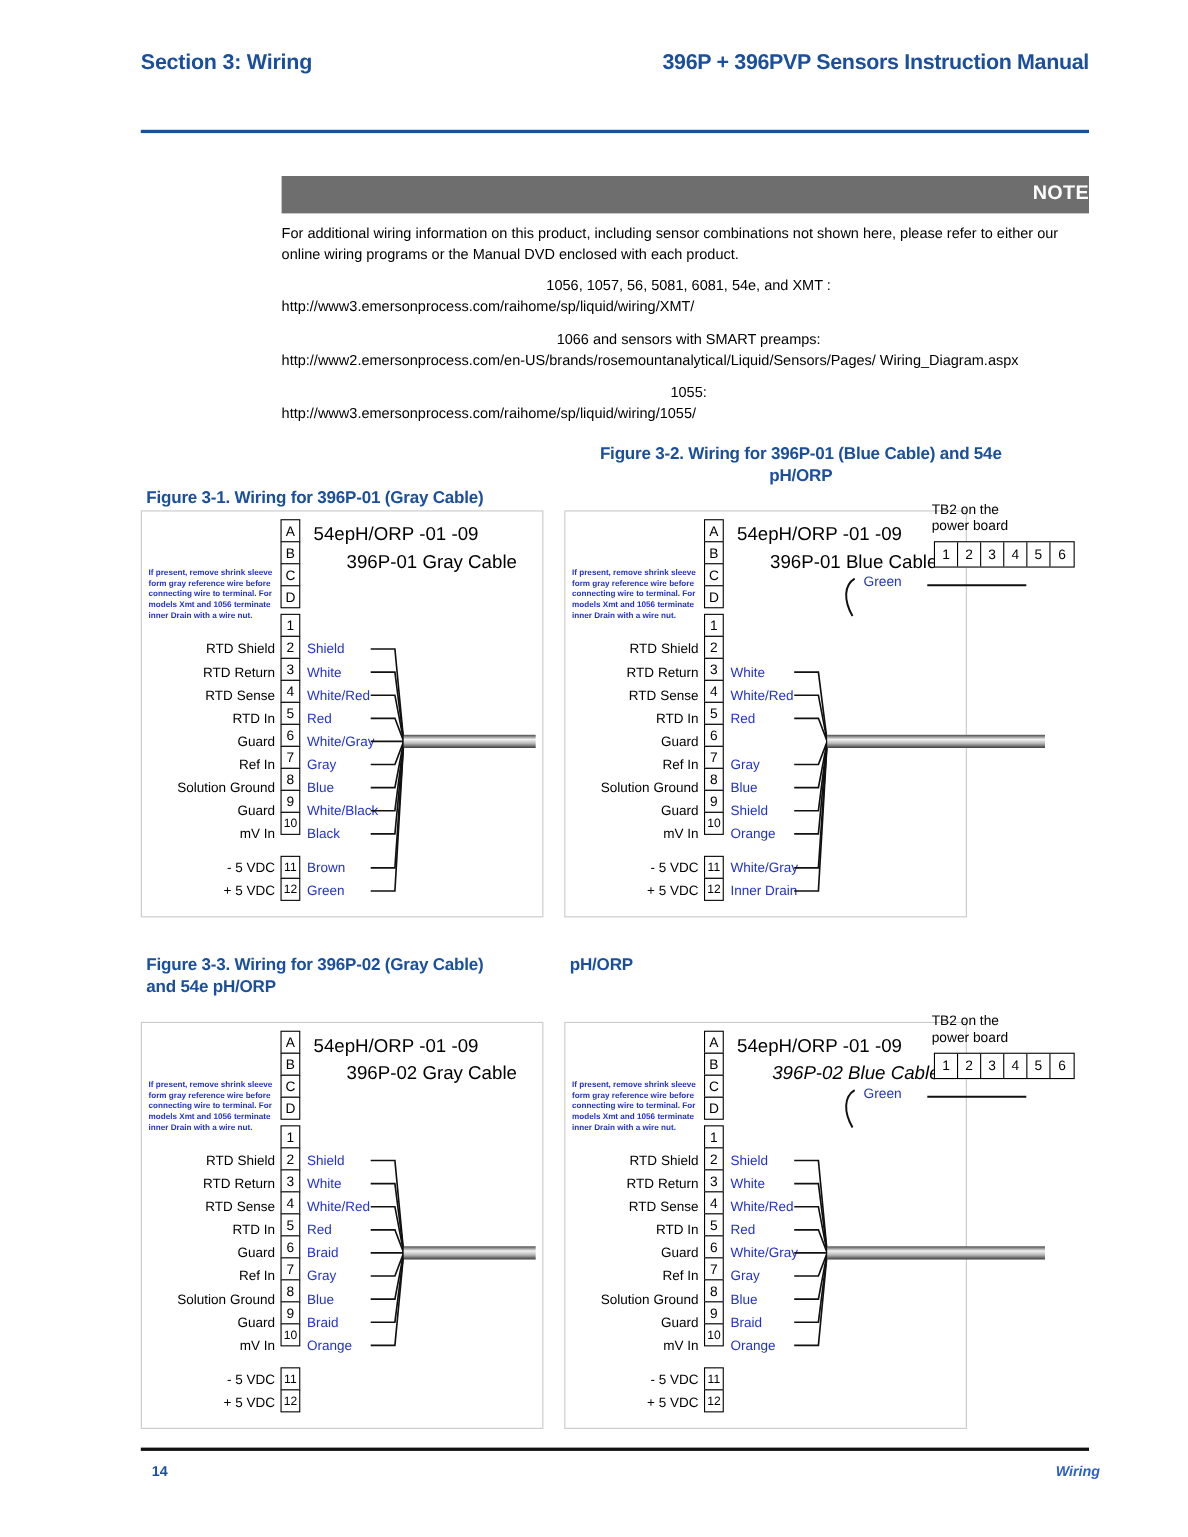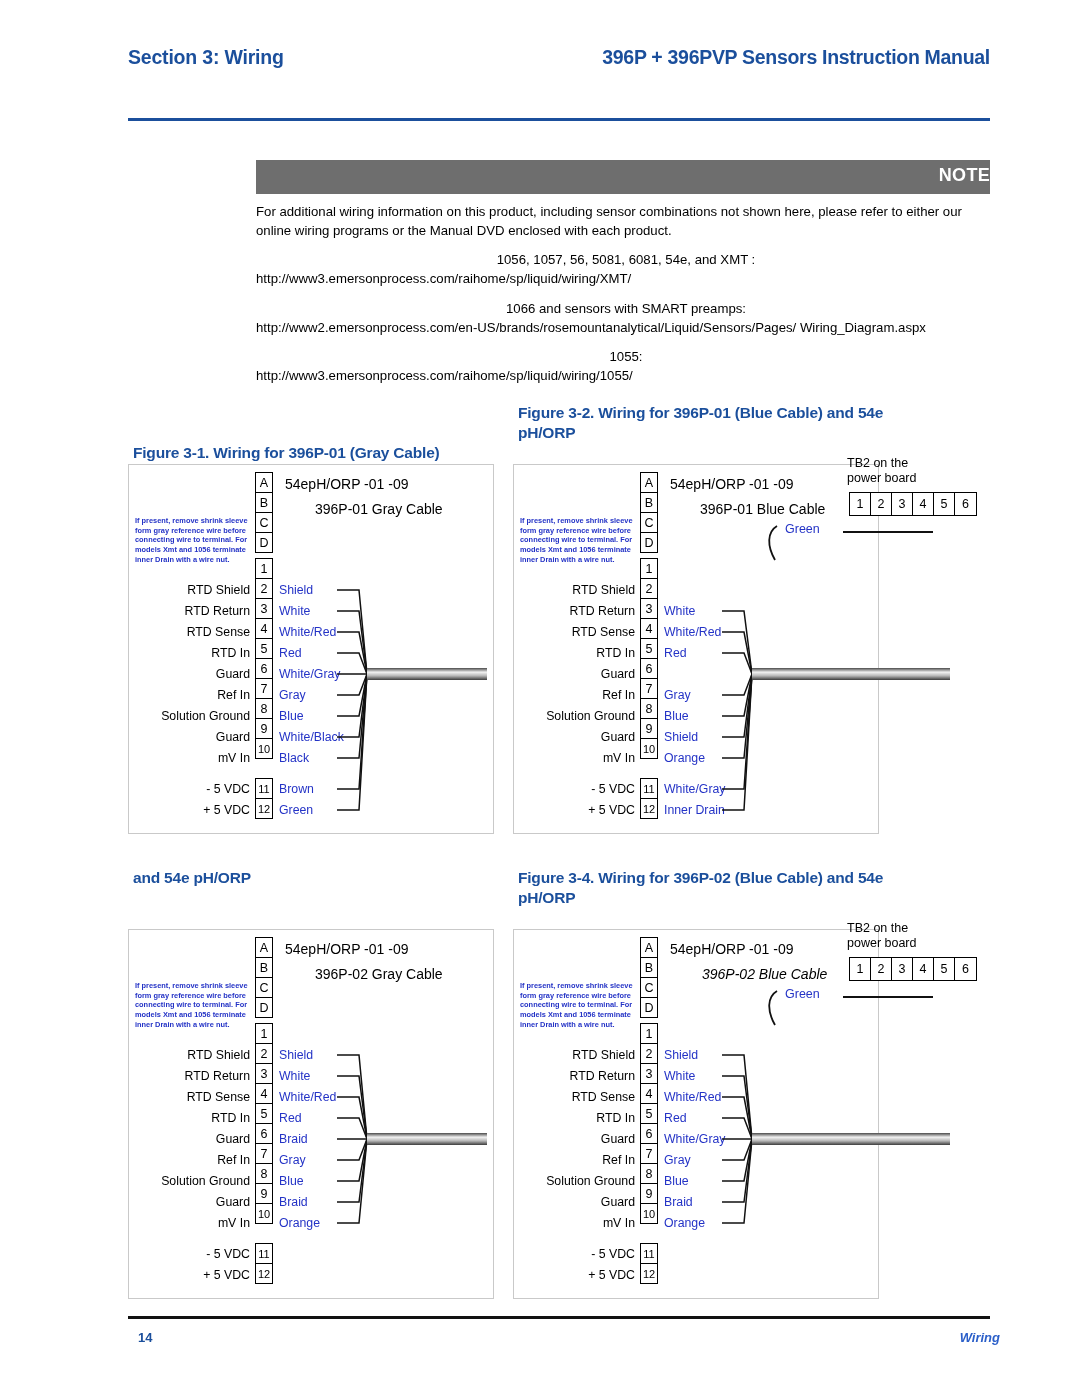--- a/index.html
+++ b/index.html
@@ -97,21 +97,21 @@
   .tb2-strip { position:absolute; display:flex; border:1.6px solid #000; background:#fff; }
   .tb2-cell {
     width:21px; height:22px; border-right:1px solid #000;
     font-size:12.5px; display:flex; align-items:center; justify-content:center;
   }
   .tb2-cell:last-child { border-right:none; }
   .green-lbl {
     position:absolute; font-size:12.5px; color:#2433c6; white-space:nowrap;
   }
 
-  .hdr-inline { position:absolute; font-size:14px; color:#000; white-space:nowrap; }
+  .hdr-inline { position:absolute; font-size:17px; color:#000; white-space:nowrap; }
 
   
   #footer-rule {
     position:absolute; left:128px; top:1316px; width:862px; height:3px;
     background:#111;
   }
   #footer {
     position:absolute; left:138px; top:1330px; width:862px;
     display:flex; justify-content:space-between; align-items:flex-start;
   }
@@ -211,21 +211,21 @@
         <path d="M208,209 L230,209 L238,209" stroke="#111" stroke-width="1.5" fill="none"></path>
         <path d="M208,230 L230,230 L238,209" stroke="#111" stroke-width="1.5" fill="none"></path>
         <path d="M208,251 L230,251 L238,209" stroke="#111" stroke-width="1.5" fill="none"></path>
         <path d="M208,272 L230,272 L238,209" stroke="#111" stroke-width="1.5" fill="none"></path>
         <path d="M208,293 L230,293 L238,209" stroke="#111" stroke-width="1.5" fill="none"></path>
         <path d="M208,324 L230,324 L238,209" stroke="#111" stroke-width="1.5" fill="none"></path>
         <path d="M208,345 L230,345 L238,209" stroke="#111" stroke-width="1.5" fill="none"></path>
         <rect x="238" y="203" width="120" height="12" fill="url(#cg0)"></rect>
       </svg>
     </div>
-    <div class="fig-title" style="left: 518px; top: 403px; width: 420px;">
+    <div class="fig-title" style="left: 518px; top: 403px; width: 420px; text-align: center;">
       <div>Figure 3-2. Wiring for 396P-01 (Blue Cable) and 54e</div>
       <div>pH/ORP</div>
     </div>
     <div class="fig-box" style="left: 513px; top: 464px; width: 366px; height: 370px; position: absolute;">
       <div class="blurb" style="left: 6px; top: 7px;">If present, remove shrink sleeve form gray reference wire before connecting wire to terminal.  For models Xmt and 1056 terminate inner Drain with a wire nut.</div>
       <div class="term-col" style="left: 126px; top: 8px;">
         <div class="tbox">A</div>
         <div class="tbox">B</div>
         <div class="tbox">C</div>
         <div class="tbox">D</div>
@@ -300,20 +300,21 @@
       <div class="tb2-cell">4</div>
       <div class="tb2-cell">5</div>
       <div class="tb2-cell">6</div>
     </div>
     <div class="green-lbl" style="left: 785px; top: 522px;">Green</div>
     <svg width="180" height="90" style="position: absolute; left: 753px; top: 484px;">
       <path d="M216,22 L216,48 L90,48" stroke="#111" stroke-width="1.8" fill="none"></path>
       <path d="M24,42 C14,48 14,62 22,76" stroke="#111" stroke-width="1.8" fill="none"></path>
     </svg>
     <div class="fig-title" style="left: 133px; top: 868px; width: 370px;">
+      <div>Figure 3-3. Wiring for 396P-02 (Gray Cable)</div>
       <div>and 54e pH/ORP</div>
     </div>
     <div class="fig-box" style="left: 128px; top: 929px; width: 366px; height: 370px; position: absolute;">
       <div class="blurb" style="left: 6px; top: 7px;">If present, remove shrink sleeve form gray reference wire before connecting wire to terminal.  For models Xmt and 1056 terminate inner Drain with a wire nut.</div>
       <div class="term-col" style="left: 126px; top: 8px;">
         <div class="tbox">A</div>
         <div class="tbox">B</div>
         <div class="tbox">C</div>
         <div class="tbox">D</div>
       </div>
@@ -370,21 +371,20 @@
         <path d="M208,188 L230,188 L238,209" stroke="#111" stroke-width="1.5" fill="none"></path>
         <path d="M208,209 L230,209 L238,209" stroke="#111" stroke-width="1.5" fill="none"></path>
         <path d="M208,230 L230,230 L238,209" stroke="#111" stroke-width="1.5" fill="none"></path>
         <path d="M208,251 L230,251 L238,209" stroke="#111" stroke-width="1.5" fill="none"></path>
         <path d="M208,272 L230,272 L238,209" stroke="#111" stroke-width="1.5" fill="none"></path>
         <path d="M208,293 L230,293 L238,209" stroke="#111" stroke-width="1.5" fill="none"></path>
         <rect x="238" y="203" width="120" height="12" fill="url(#cg2)"></rect>
       </svg>
     </div>
     <div class="fig-title" style="left: 518px; top: 868px; width: 420px;">
-      <div>Figure 3-4. Wiring for 396P-02 (Blue Cable) and 54e</div>
       <div>pH/ORP</div>
     </div>
     <div class="fig-box" style="left: 513px; top: 929px; width: 366px; height: 370px; position: absolute;">
       <div class="blurb" style="left: 6px; top: 7px;">If present, remove shrink sleeve form gray reference wire before connecting wire to terminal.  For models Xmt and 1056 terminate inner Drain with a wire nut.</div>
       <div class="term-col" style="left: 126px; top: 8px;">
         <div class="tbox">A</div>
         <div class="tbox">B</div>
         <div class="tbox">C</div>
         <div class="tbox">D</div>
       </div>

